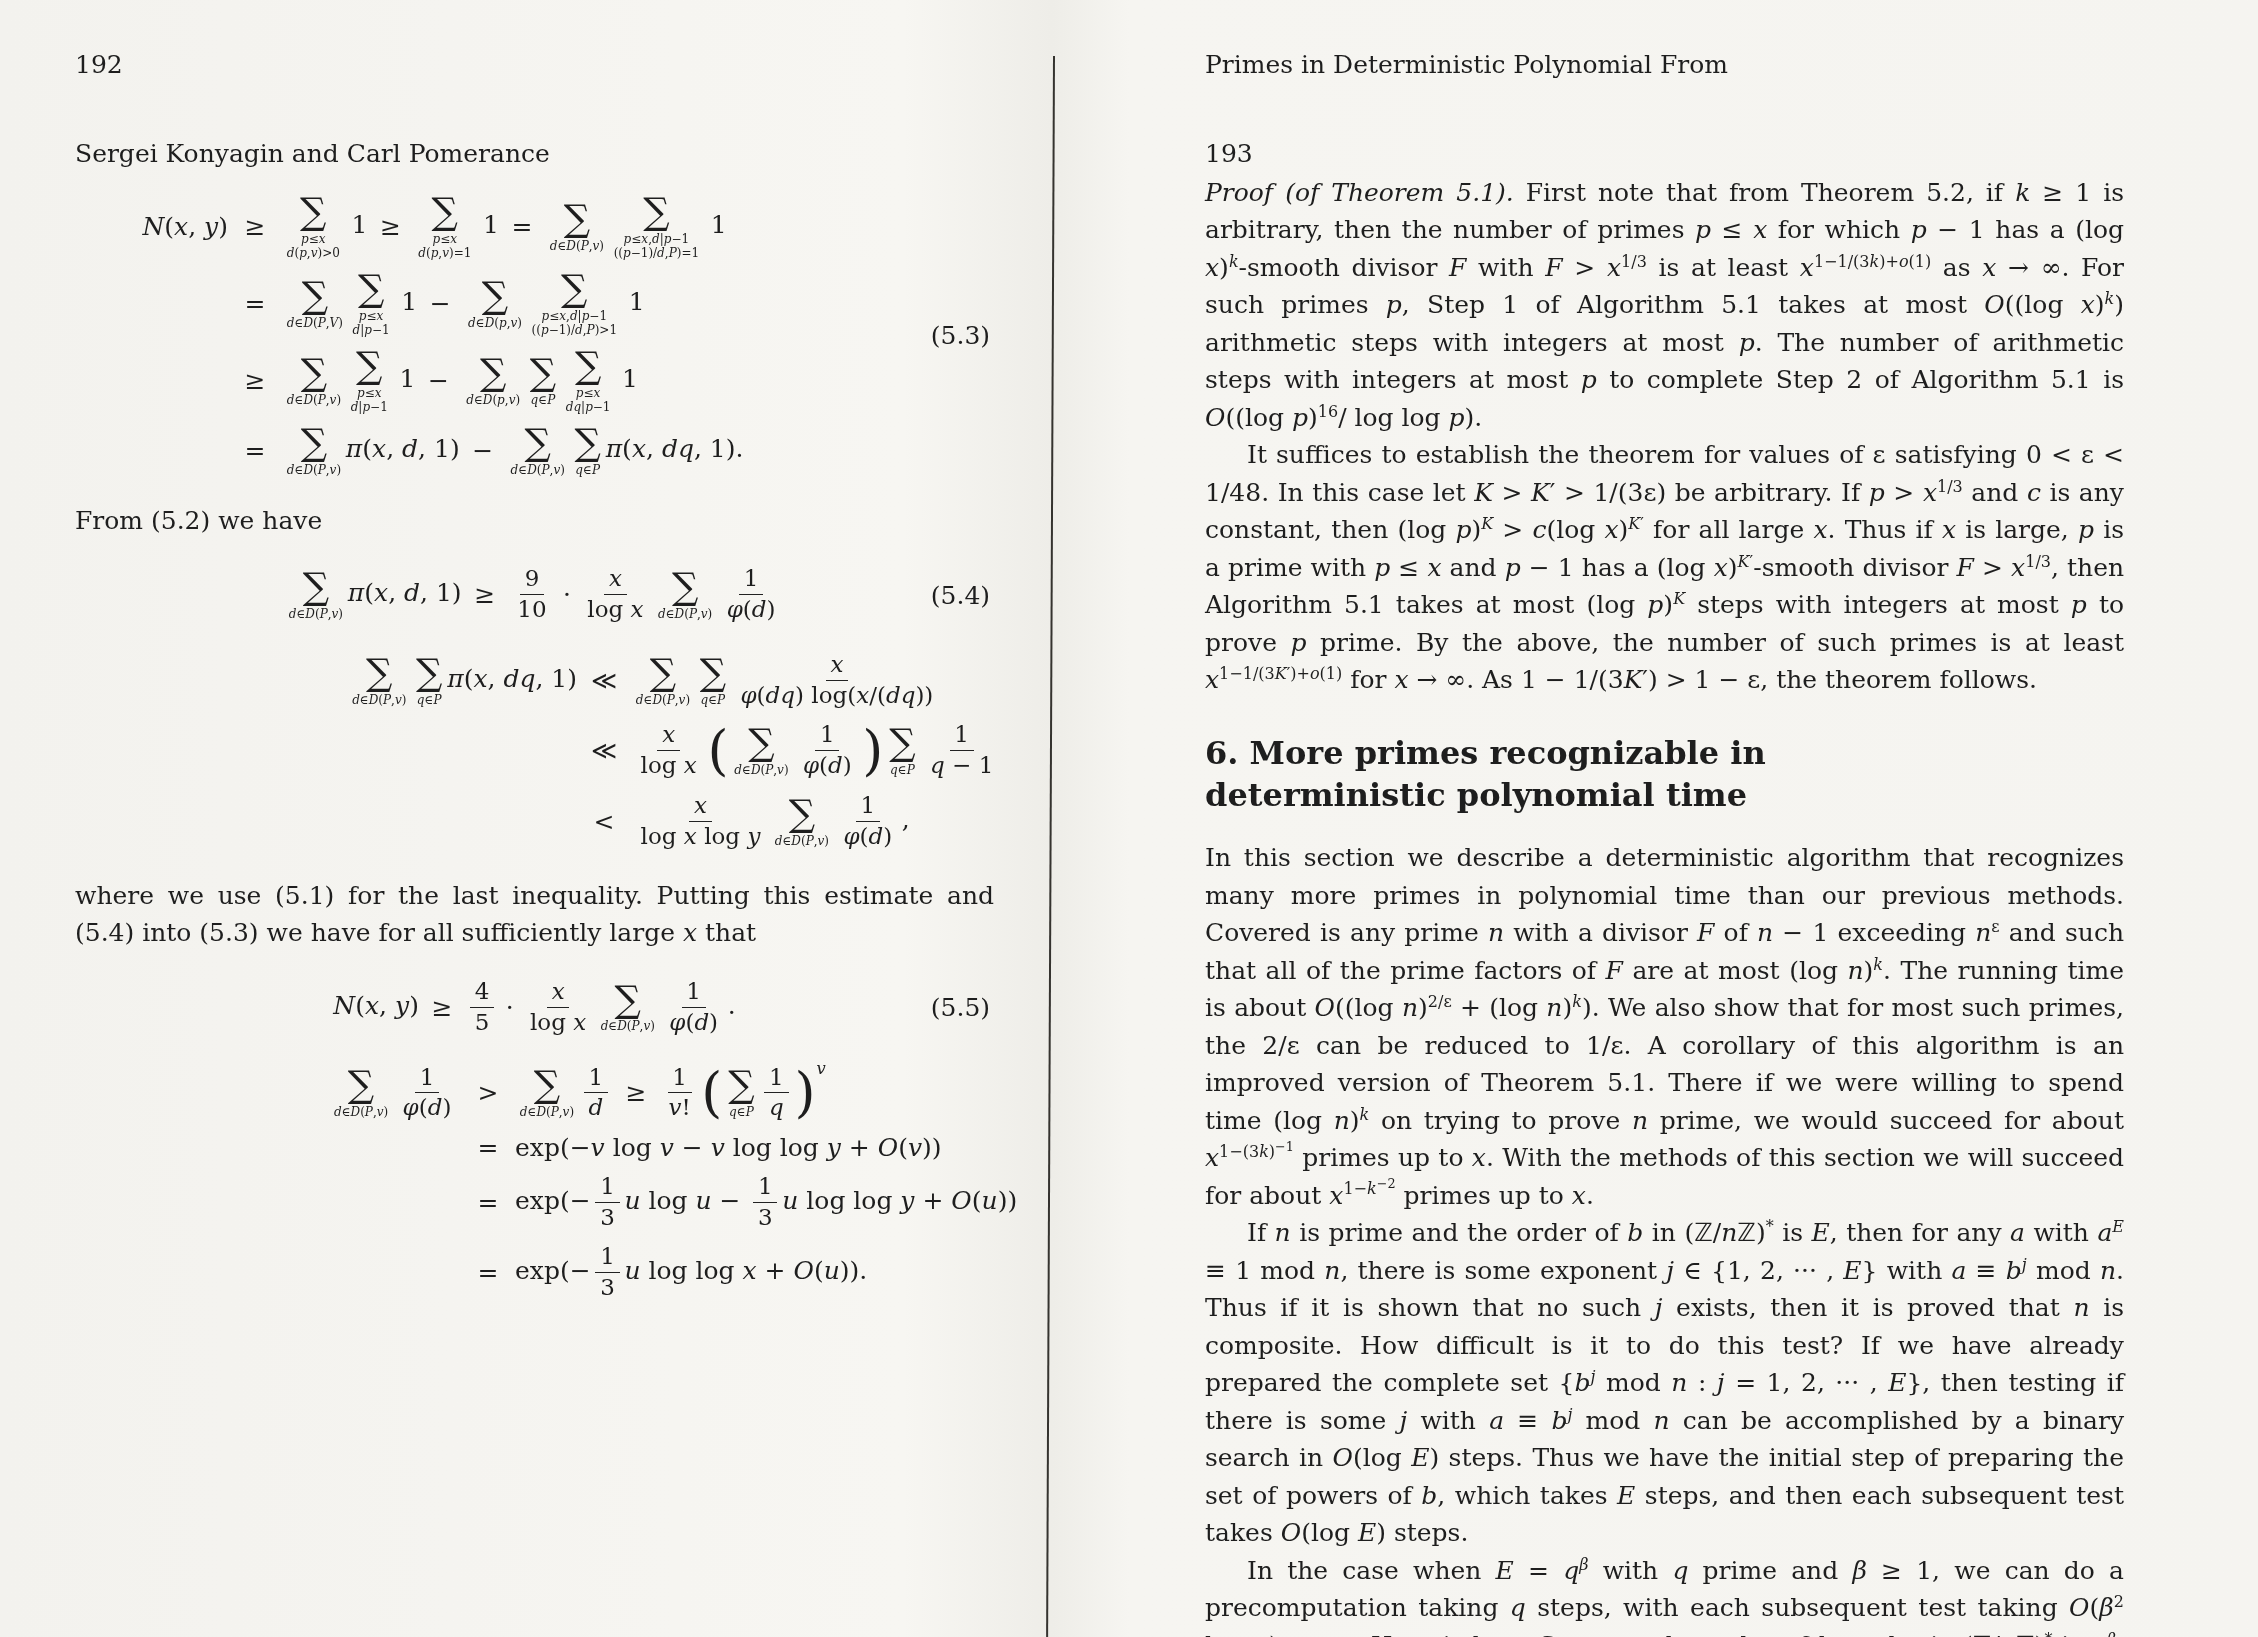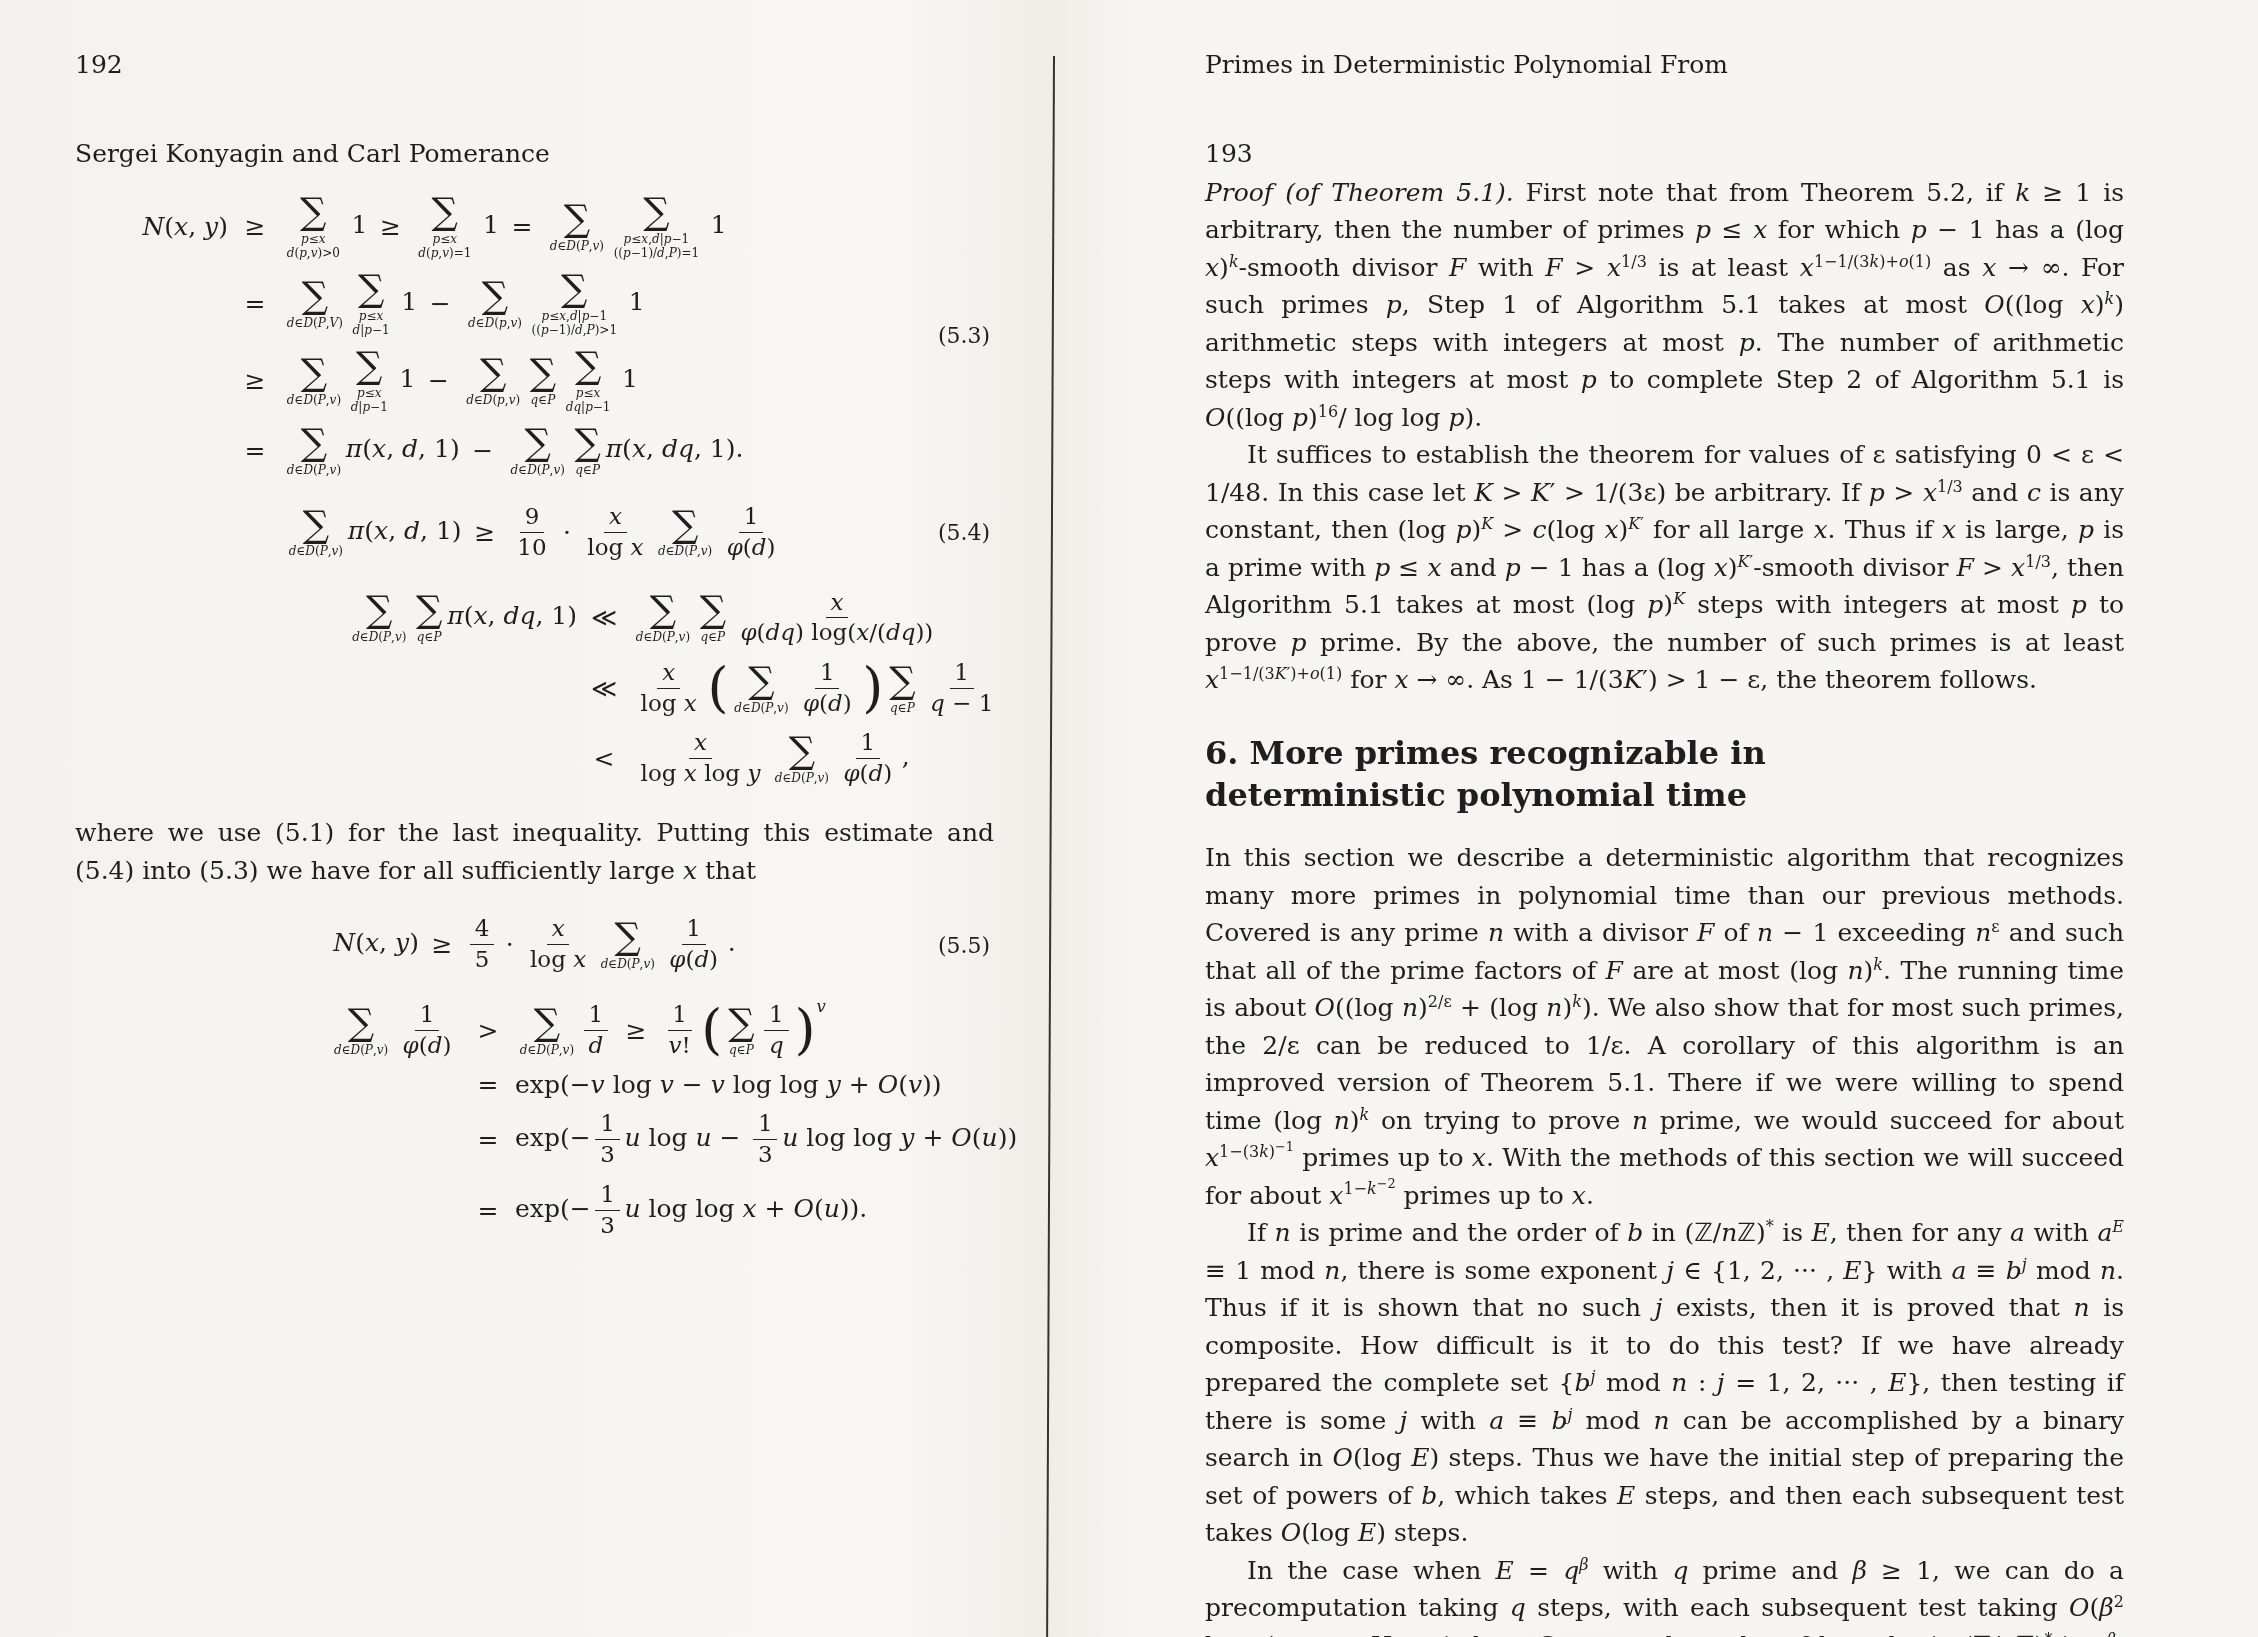--- a/index.html
+++ b/index.html
@@ -13,21 +13,21 @@
   .page{position:absolute;top:50px;}
   .page.left{left:75px;width:919px;}
   .page.right{left:1205px;width:919px;}
   .runhead{display:flex;align-items:baseline;font-size:25px;margin-bottom:5.8px;flex-direction:column;}
   .runhead.l{justify-content:flex-start;gap:60px;}
   .runhead.r{justify-content:flex-end;gap:60px;}
   p.bodytext{font-size:25px;line-height:1.5;text-align:justify;margin:0;}
   p.indent{text-indent:42px;}
   h2.sechead{font-size:32px;line-height:1.32;font-weight:bold;margin:33px 0 23px 0;max-width:772px;}
   .display{position:relative;margin:25px 0;font-size:25px;}
-  mtag{position:absolute;right:3.9px;top:50%;transform:translateY(-50%);font-size:22px;}
+  mtag{position:absolute;right:3.9px;top:50%;transform:translateY(-50%);font-size:25px;}
   mrow{display:flex;align-items:center;margin:9.7px 0;}
   .centered mrow{display:block;text-align:center;}
   mlhs{display:block;text-align:right;white-space:nowrap;flex:0 0 auto;}
   .eq53   mlhs{width:153px;}
   .eqbrun mlhs{width:502px;}
   .eqexp  mlhs{width:386px;}
   mrl{flex:0 0 auto;width:54px;display:flex;align-items:center;justify-content:center;}
   mbd{display:block;white-space:nowrap;}
   ms{display:inline-flex;flex-direction:column;align-items:center;vertical-align:middle;margin:0 4.8px;}
   ms mo{font-size:37px;line-height:1;}
@@ -122,20 +122,21 @@
               <ml><i>d</i>∈<i>D</i>(<i>P</i>,<i>v</i>)</ml>
             </ms><ms>
               <mo>∑</mo>
               <ml><i>q</i>∈<i>P</i></ml>
             </ms><i>π</i>(<i>x</i>, <i>dq</i>, 1).</mbd>
         </mrow>
       </div>
     <mtag>(5.3)</mtag>
   </div>
 
+  <p class="bodytext">From (5.2) we have</p>
 
   <div class="display centered eq54">
     <div>
         <mrow><ms>
             <mo>∑</mo>
             <ml><i>d</i>∈<i>D</i>(<i>P</i>,<i>v</i>)</ml>
           </ms><i>π</i>(<i>x</i>, <i>d</i>, 1)<mrel>≥</mrel><mf>
             <mn>9</mn>
             <md>10</md>
           </mf><mc>·</mc><mf>

